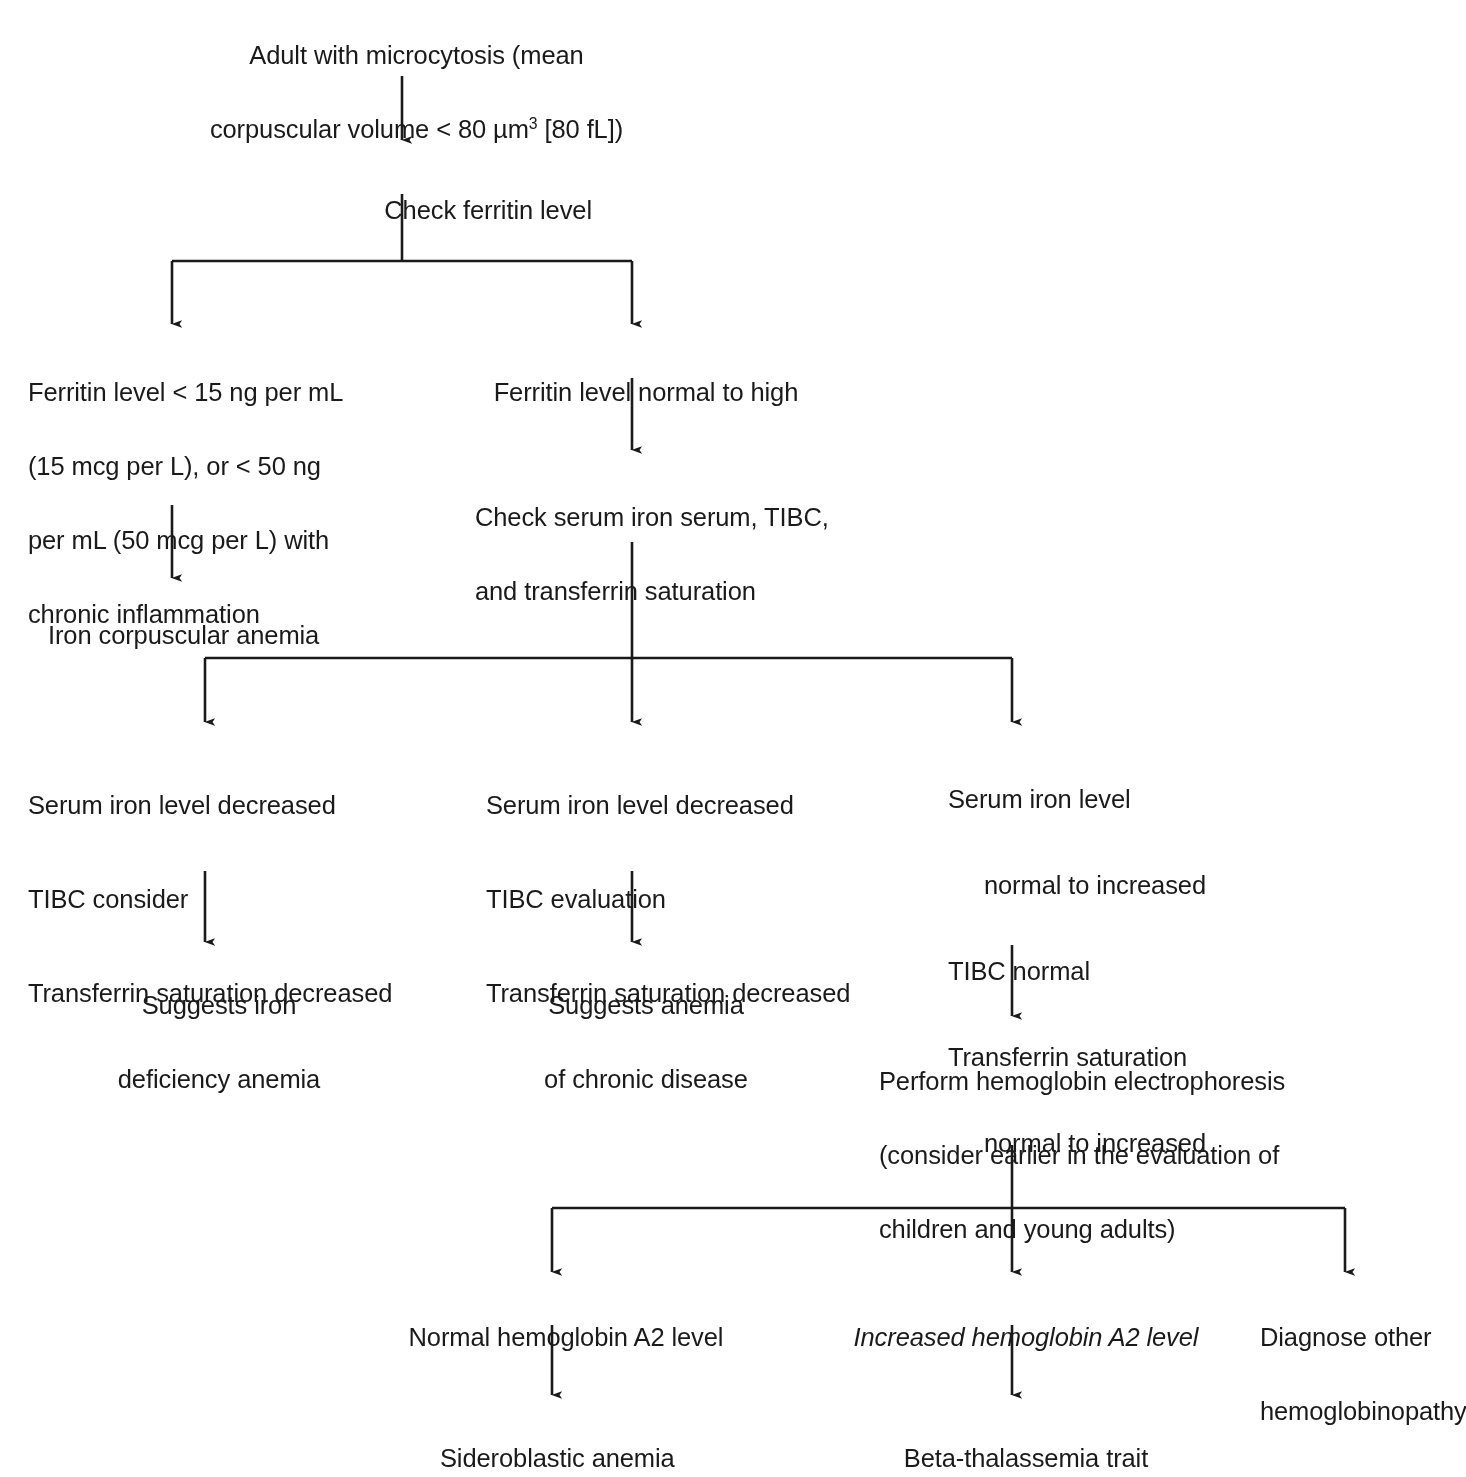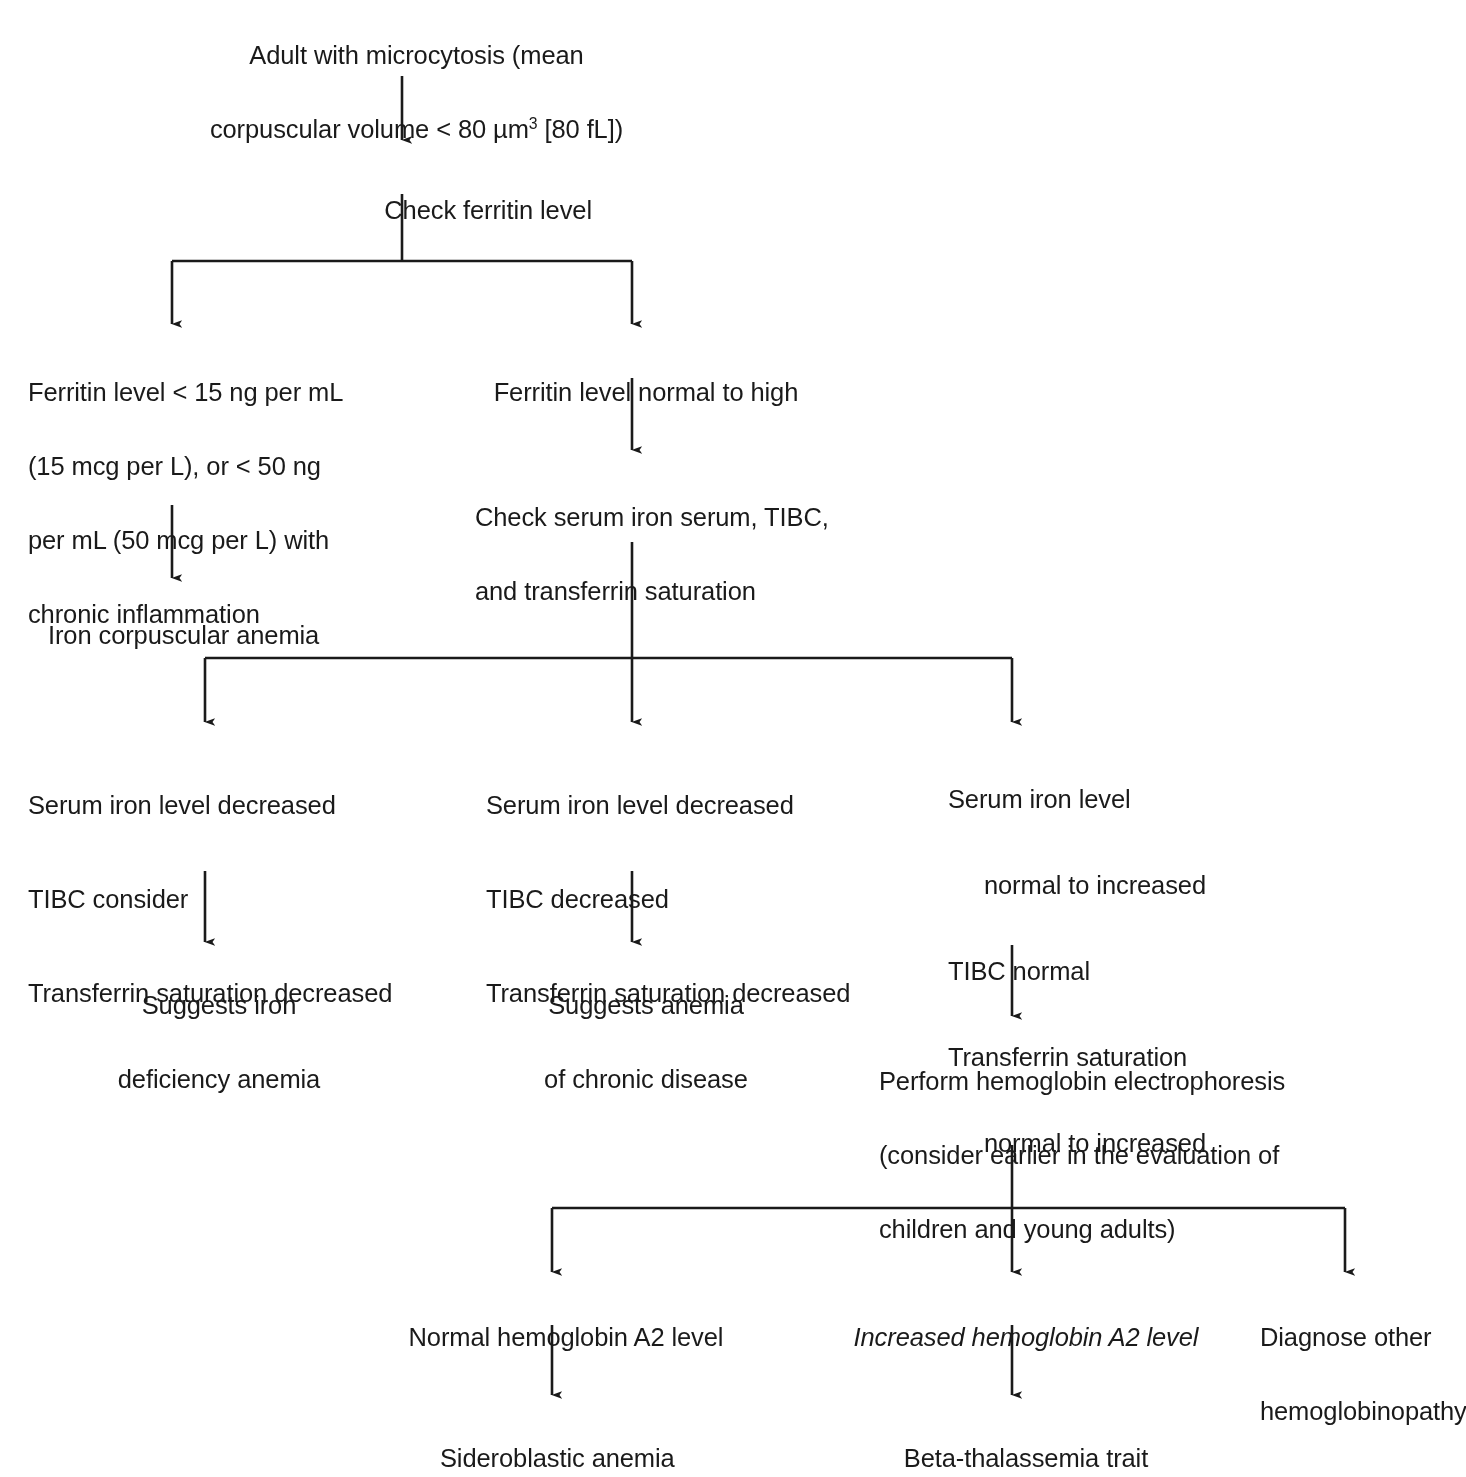--- a/index.html
+++ b/index.html
@@ -123,21 +123,21 @@
   </div>
 
   <div class="node left" style="left:0px; top:735px; width:430px; line-height:47px;">
     <span>Serum iron level decreased</span><br>
     <span>TIBC consider</span><br>
     <span>Transferrin saturation decreased</span>
   </div>
 
   <div class="node left" style="left:458px; top:735px; width:430px; line-height:47px;">
     <span>Serum iron level decreased</span><br>
-    <span>TIBC decreased</span><br>
+    <span>TIBC evaluation</span><br>
     <span>Transferrin saturation decreased</span>
   </div>
 
   <div class="node left" style="left:920px; top:735px; width:400px; line-height:43px;">
     <span>Serum iron level</span><br>
     <span class="ind">normal to increased</span><br>
     <span>TIBC normal</span><br>
     <span>Transferrin saturation</span><br>
     <span class="ind">normal to increased</span>
   </div>

